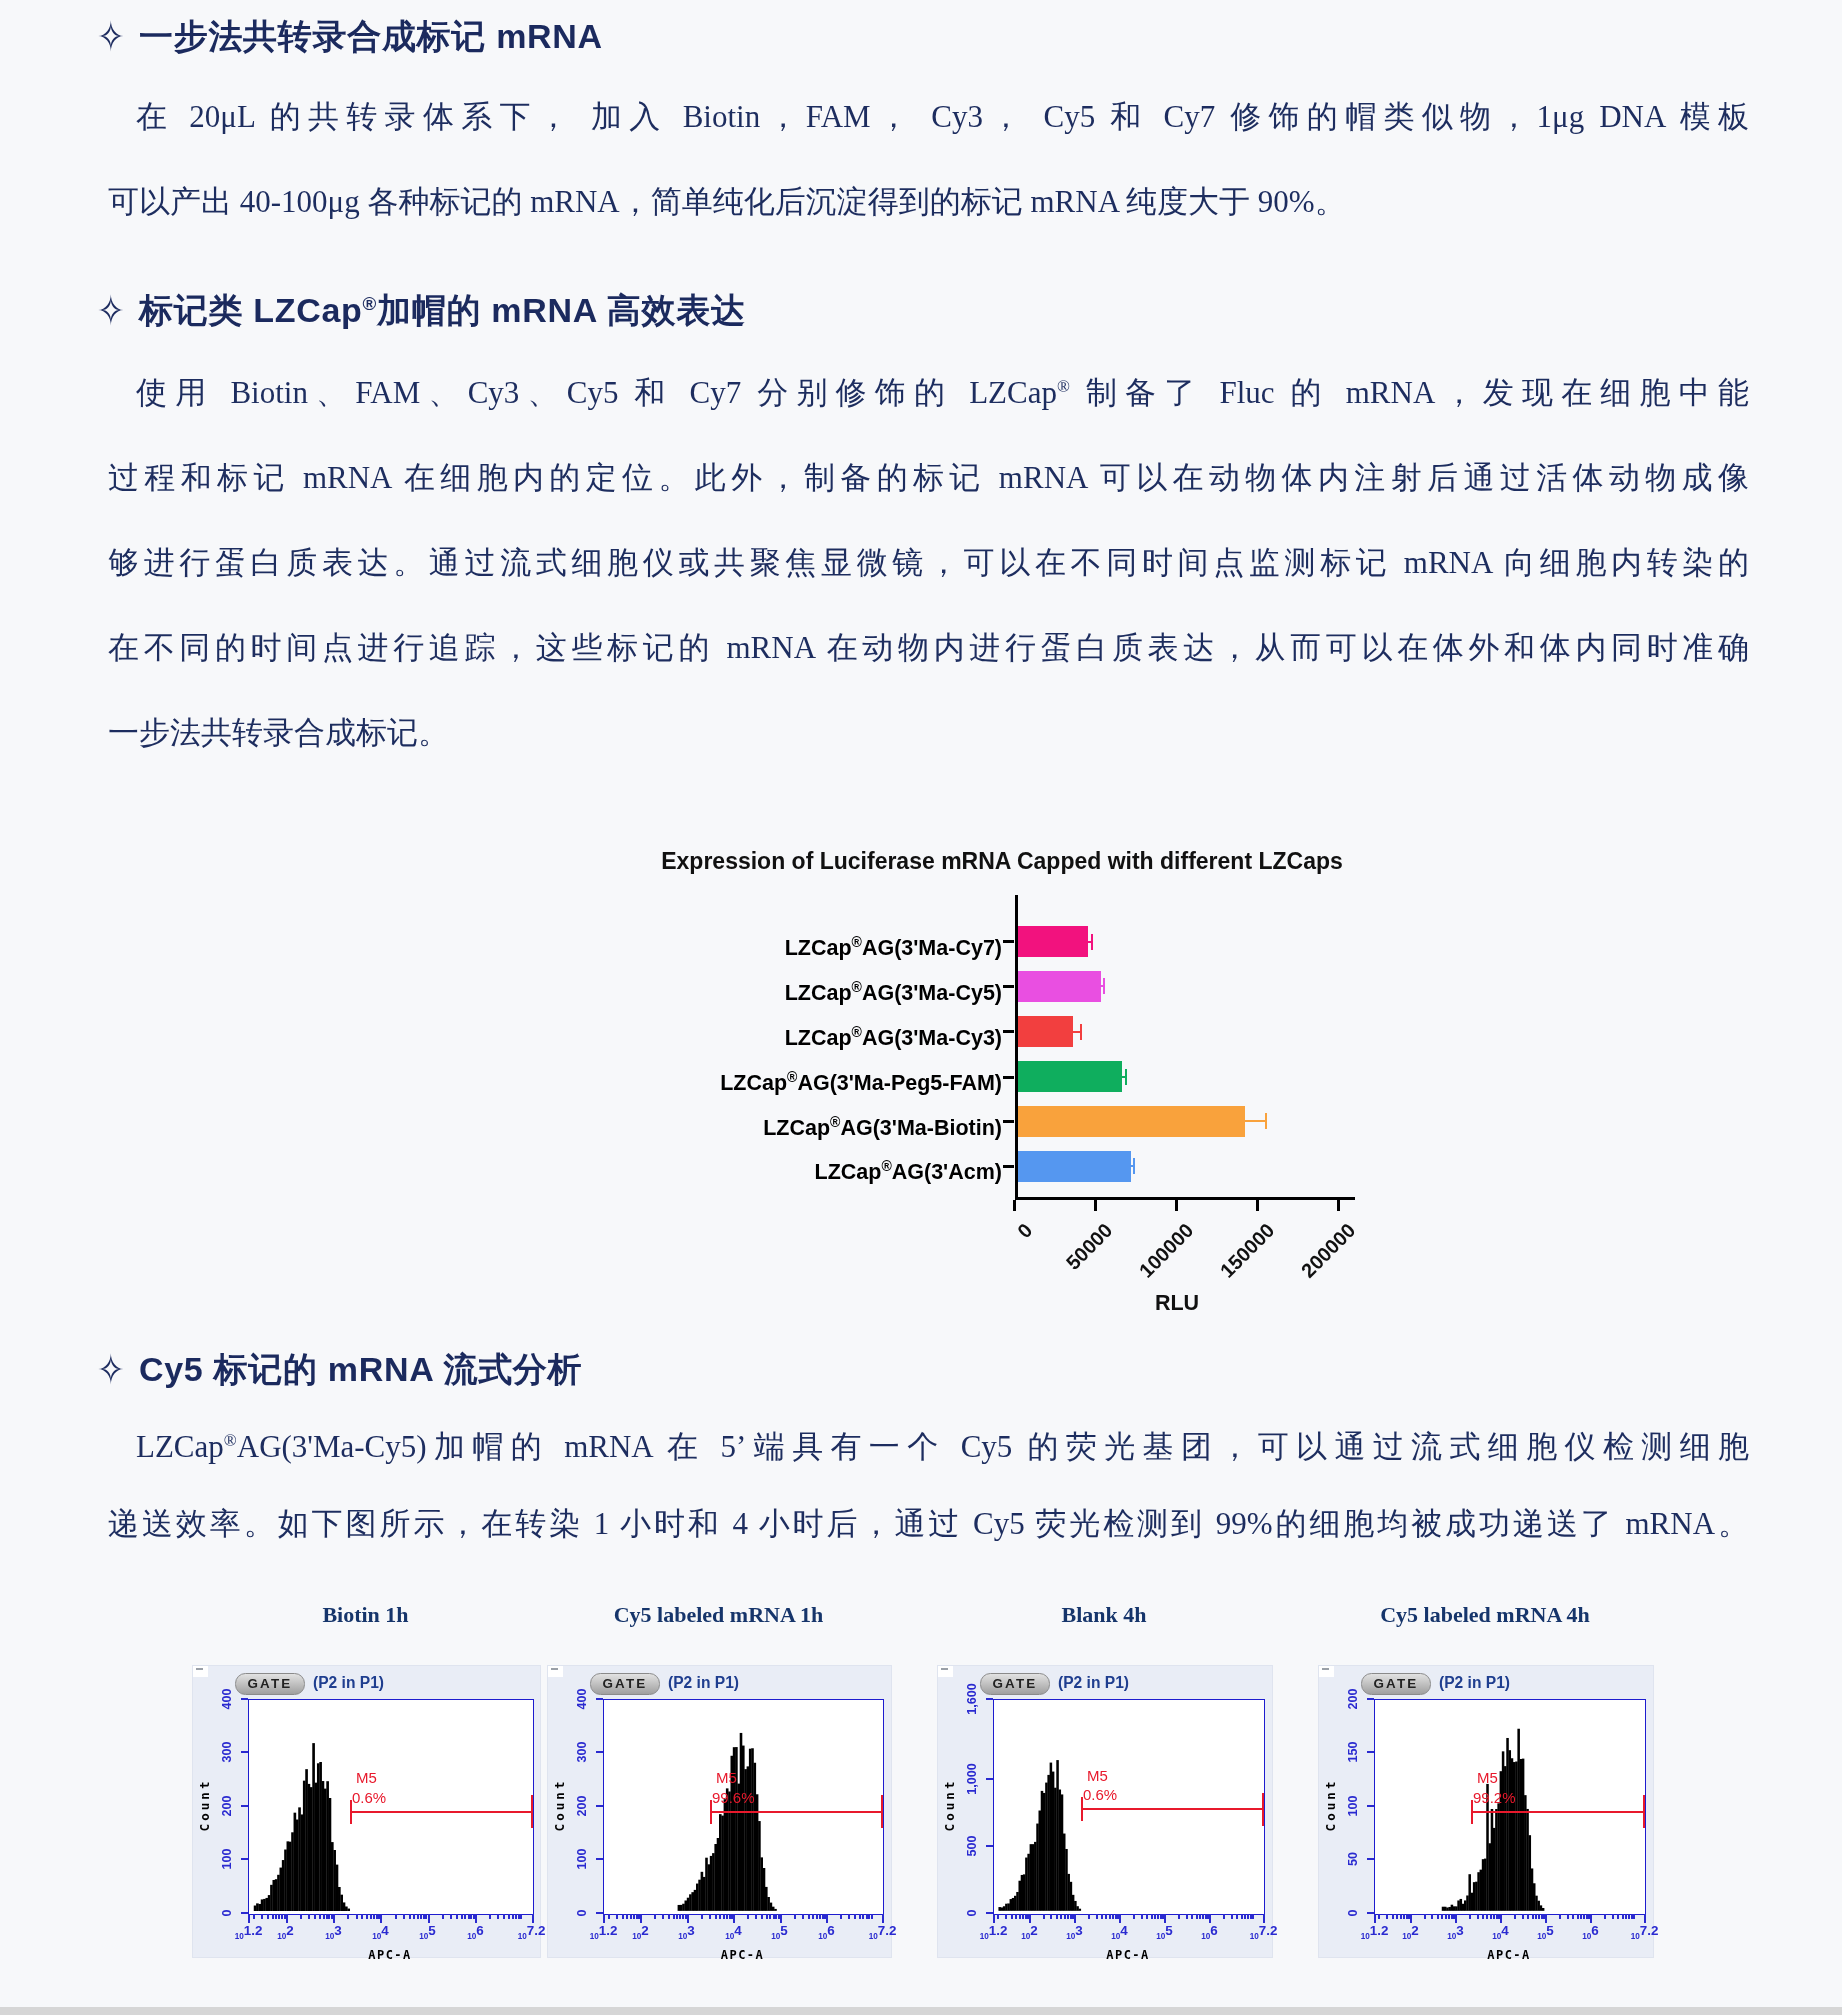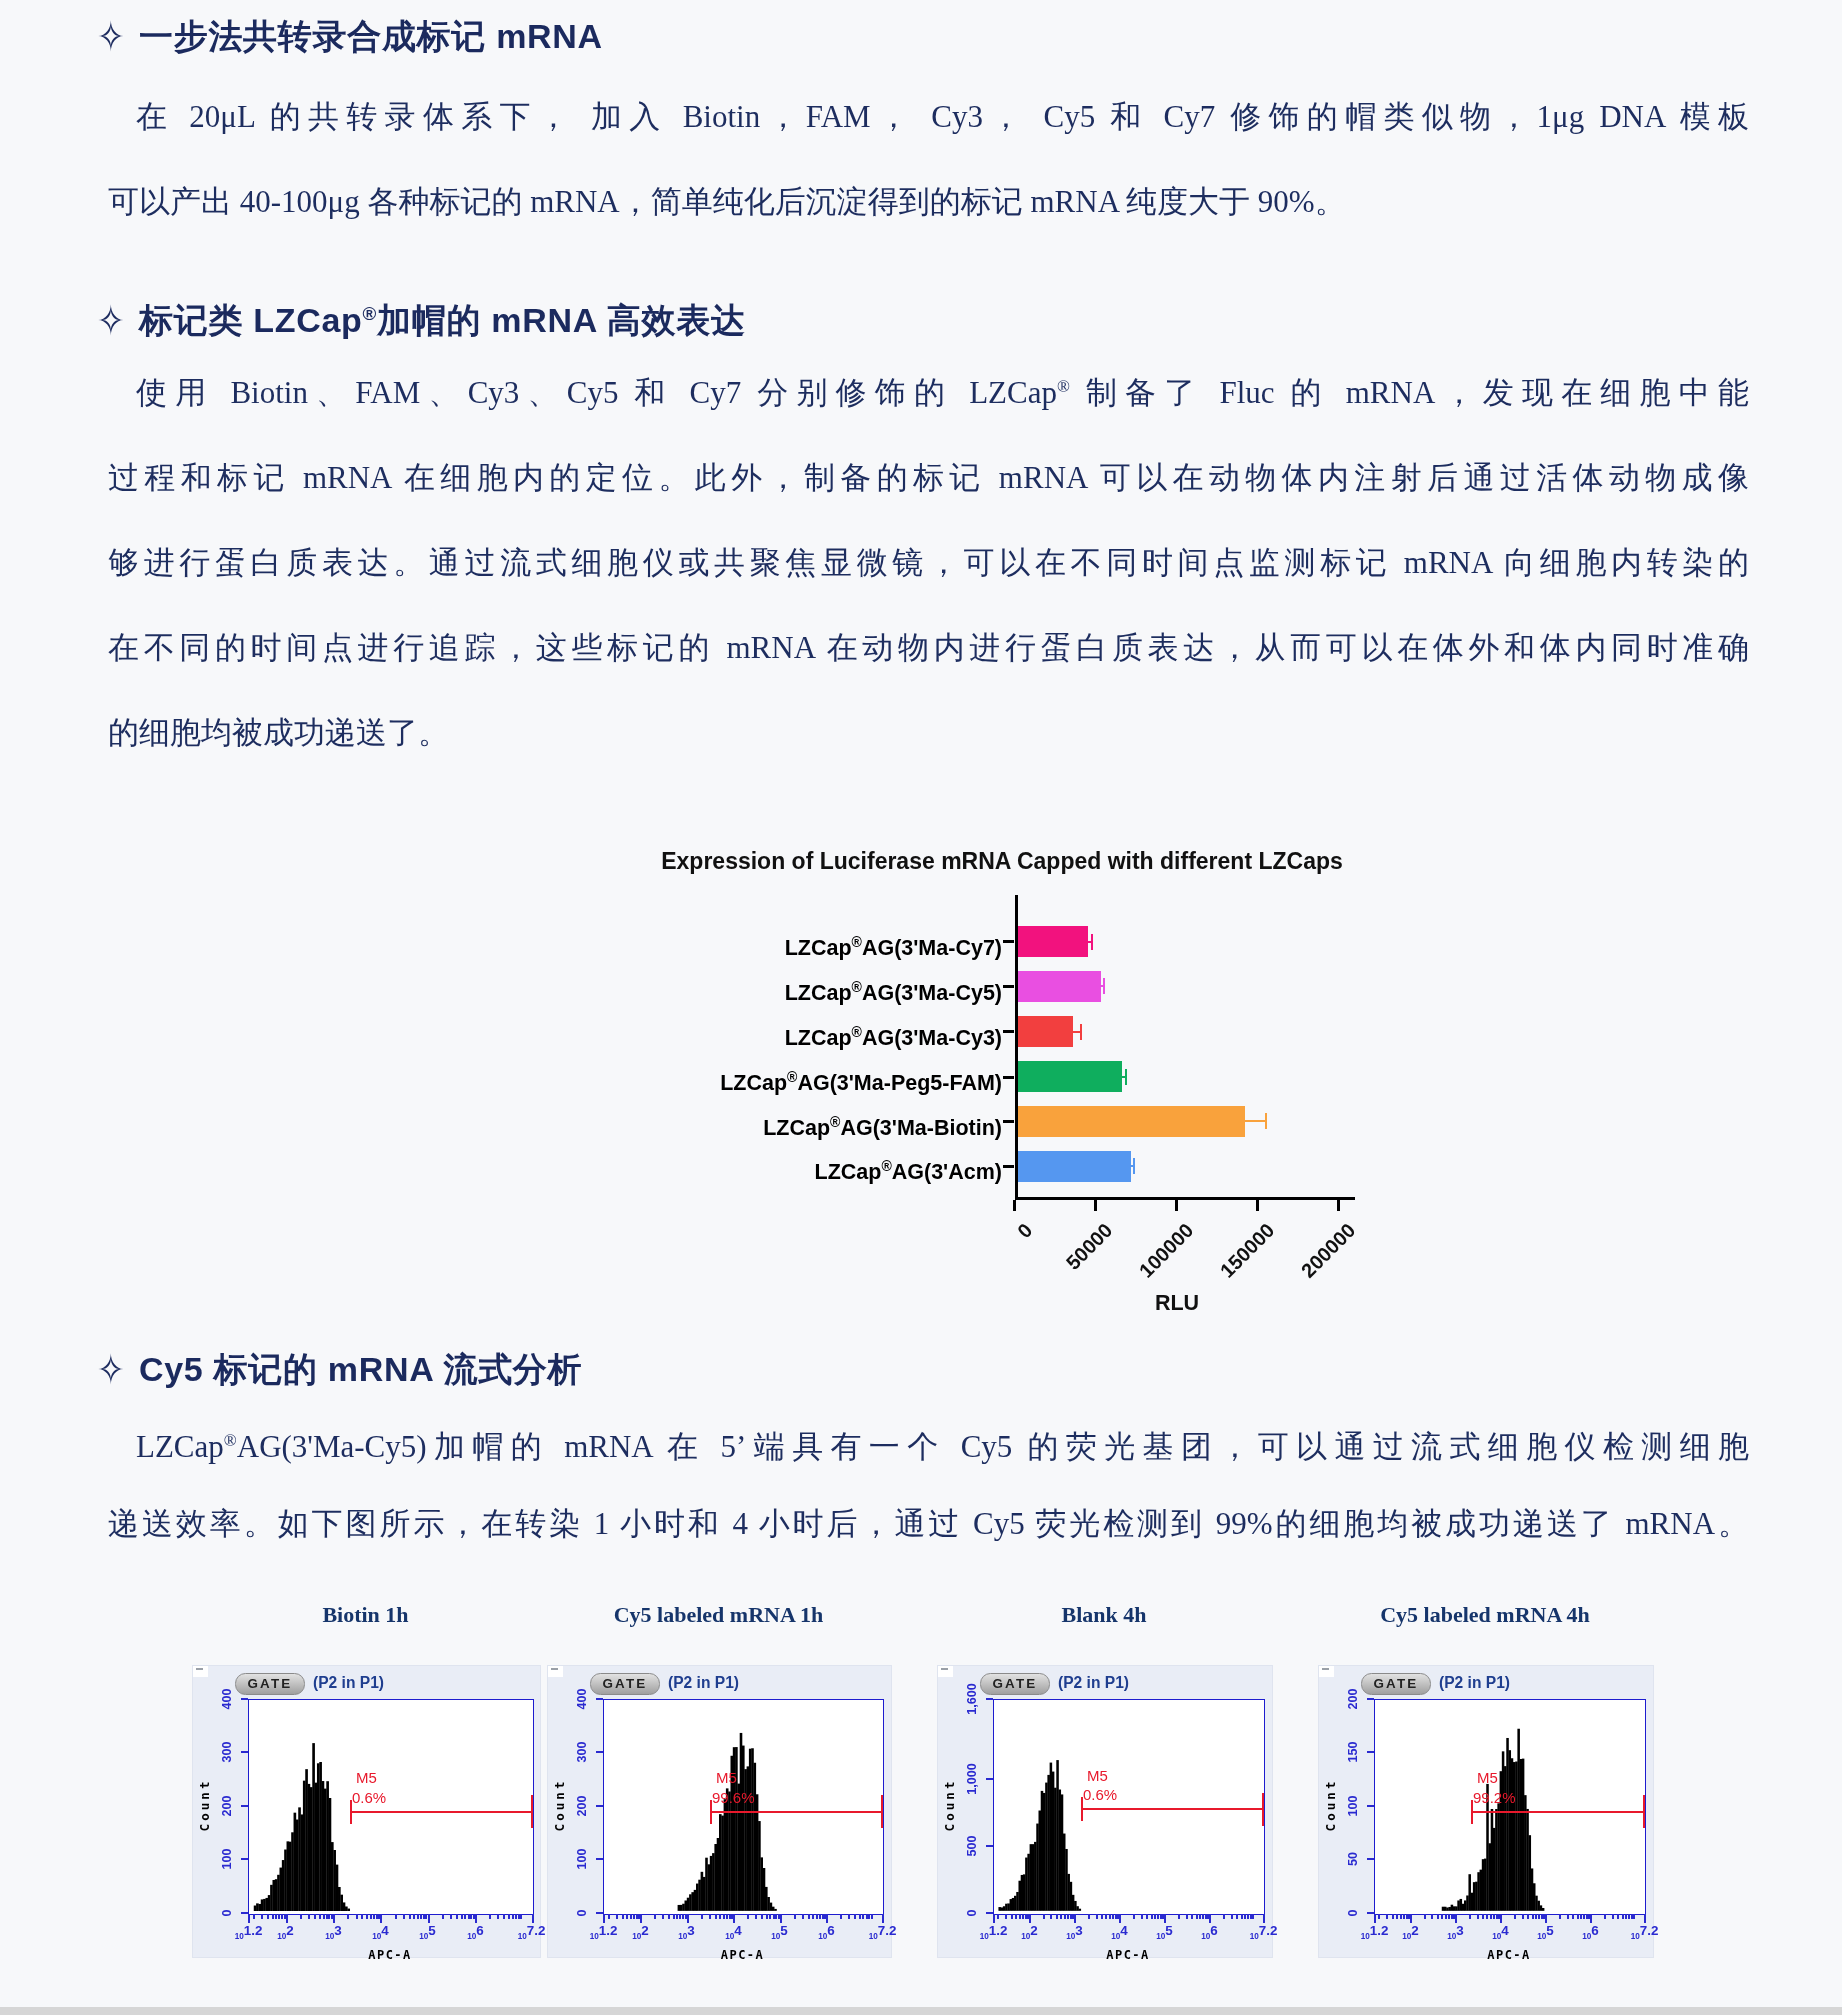--- a/index.html
+++ b/index.html
@@ -61,30 +61,30 @@
 
   <div class="heading" style="top:12px;">
     <span class="bullet">✧</span><span class="htext">一步法共转录合成标记 mRNA</span>
   </div>
 
   <div class="para" style="top:74px;">
     <div class="line jline indent supfix">在 20μL 的共转录体系下， 加入 Biotin，FAM， Cy3， Cy5 和 Cy7 修饰的帽类似物，1μg DNA 模板</div>
     <div class="line supfix">可以产出 40-100μg 各种标记的 mRNA，简单纯化后沉淀得到的标记 mRNA 纯度大于 90%。</div>
   </div>
 
-  <div class="heading" style="top:296px;">
+  <div class="heading" style="top:286px;">
     <span class="bullet">✧</span><span class="htext supfix">标记类 LZCap<sup class="reg">®</sup>加帽的 mRNA 高效表达</span>
   </div>
 
   <div class="para" style="top:350px;">
     <div class="line jline indent supfix">使用 Biotin、FAM、Cy3、Cy5 和 Cy7 分别修饰的 LZCap<sup class="reg">®</sup> 制备了 Fluc 的 mRNA，发现在细胞中能</div>
     <div class="line jline supfix">过程和标记 mRNA 在细胞内的定位。此外，制备的标记 mRNA 可以在动物体内注射后通过活体动物成像</div>
     <div class="line jline supfix">够进行蛋白质表达。通过流式细胞仪或共聚焦显微镜，可以在不同时间点监测标记 mRNA 向细胞内转染的</div>
     <div class="line jline supfix">在不同的时间点进行追踪，这些标记的 mRNA 在动物内进行蛋白质表达，从而可以在体外和体内同时准确</div>
-    <div class="line supfix">的细胞均被成功递送了。</div>
+    <div class="line supfix">一步法共转录合成标记。</div>
   </div>
 
   <div id="barchart">
     <div class="bc-title">Expression of Luciferase mRNA Capped with different LZCaps</div>
   <div class="bc-axis" style="left: 451px; top: 63px; width: 3px; height: 304px;"></div>
       <div class="bc-axis" style="left: 451px; top: 365px; width: 340px; height: 3px;"></div>
       <div class="bc-label" style="right: 512px; top: 95px; height: 30px; line-height: 30px;">LZCap<sup>®</sup>AG(3'Ma-Cy7)</div>
       <div class="bc-dash" style="left: 439px; top: 108px;"></div>
       <div class="bc-bar" style="left: 454px; top: 94px; width: 70px; height: 31px; background: rgb(242, 18, 126);"></div>
       <div class="bc-err" style="left: 523px; top: 109px; width: 4.9px; height: 2.2px; background: rgb(242, 18, 126);"></div>

